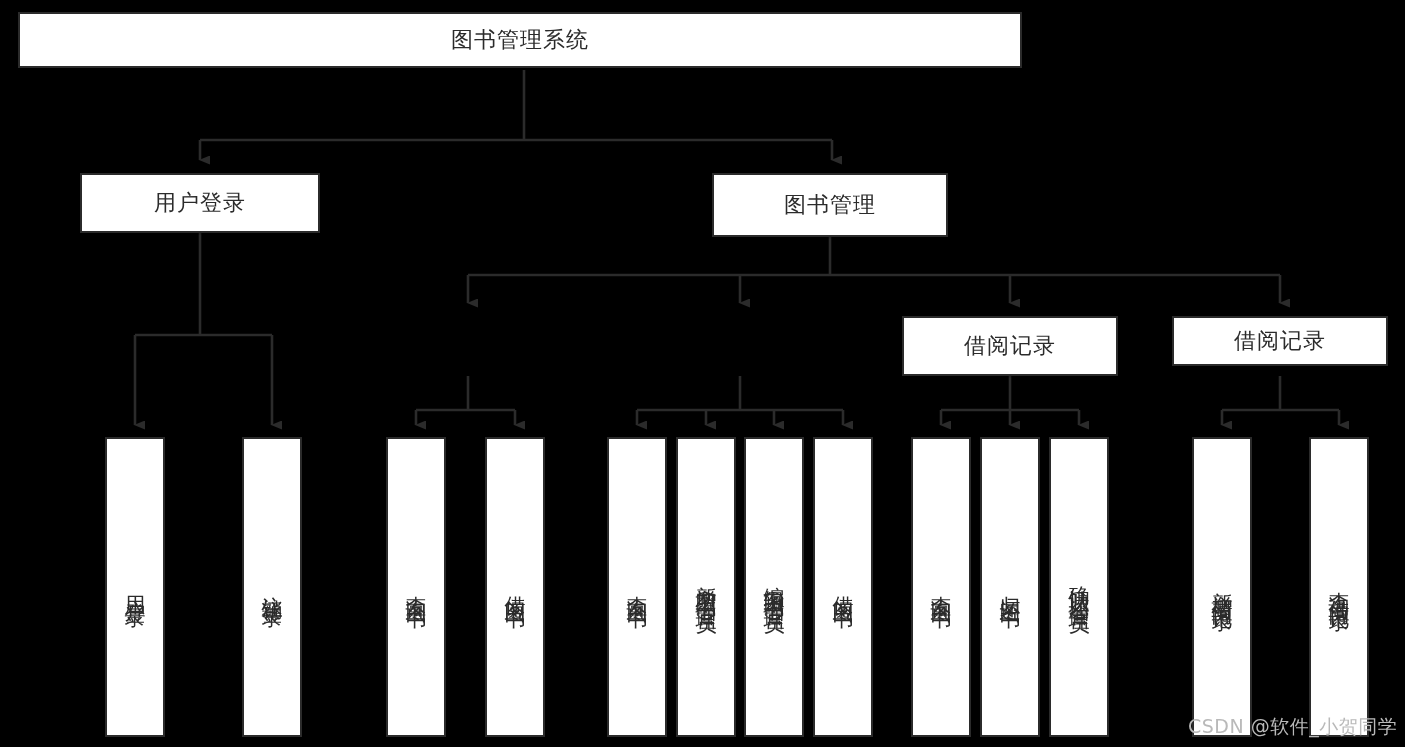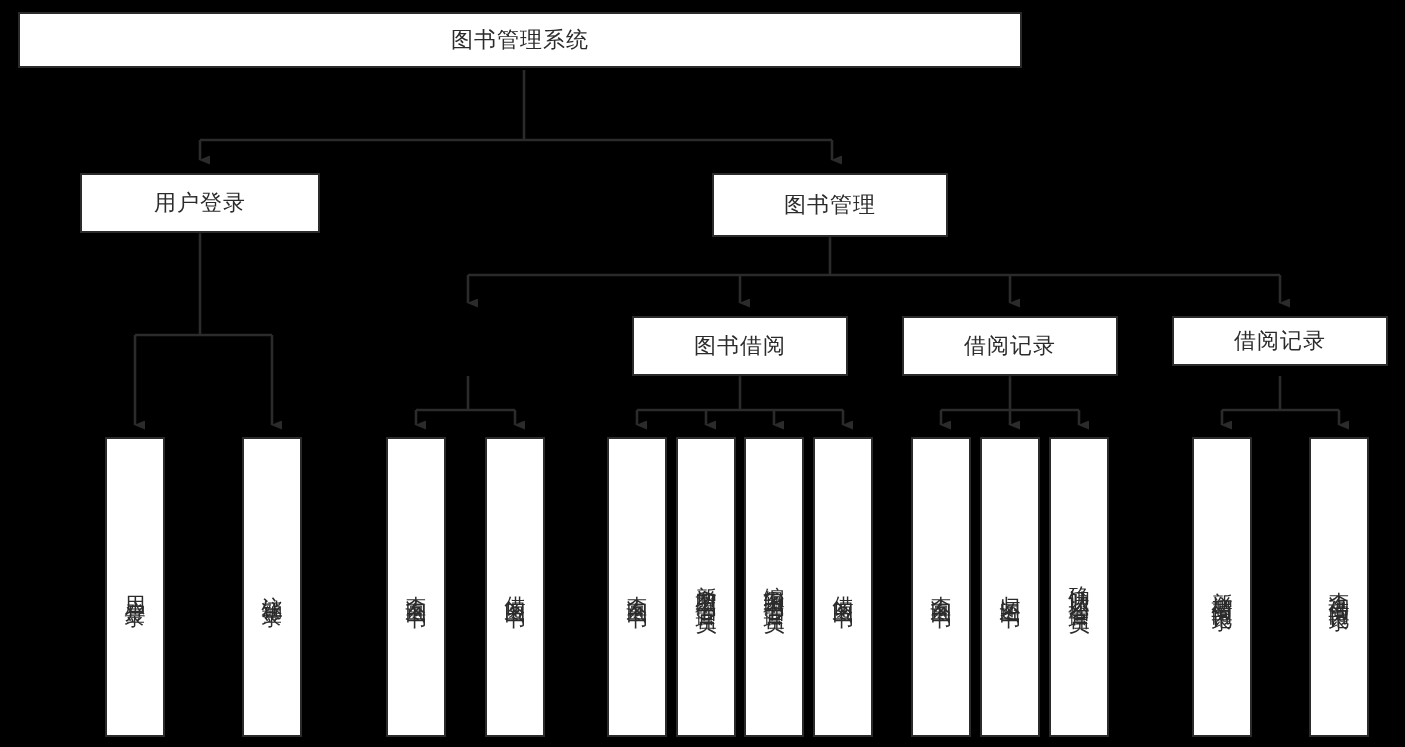--- a/index.html
+++ b/index.html
@@ -123,23 +123,20 @@
     <span class="label">图书管理系统</span>
   </div>
 
   <div class="node node-h" style="left:80px; top:173px; width:240px; height:60px;">
     <span class="label">用户登录</span>
   </div>
   <div class="node node-h" style="left:712px; top:173px; width:236px; height:64px;">
     <span class="label">图书管理</span>
   </div>
 
-  <div class="node node-h" style="left:632px; top:316px; width:216px; height:60px;">
-    <span class="label">图书借阅</span>
-  </div>
   <div class="node node-h" style="left:902px; top:316px; width:216px; height:60px;">
     <span class="label">借阅记录</span>
   </div>
   <div class="node node-h" style="left:1172px; top:316px; width:216px; height:50px;">
     <span class="label">借阅记录</span>
   </div>
 
   <div class="node node-v" style="left:105px; top:437px; width:60px; height:300px;">
     <span class="label">用户登录</span>
   </div>
@@ -177,14 +174,15 @@
     <span class="label">确认归还（管理员）</span>
   </div>
 
   <div class="node node-v" style="left:1192px; top:437px; width:60px; height:300px;">
     <span class="label">新增借阅记录</span>
   </div>
   <div class="node node-v" style="left:1309px; top:437px; width:60px; height:300px;">
     <span class="label">查询借阅记录</span>
   </div>
 
+  <div class="watermark" style="left:1188px; top:714px;">CSDN @软件_小贺同学</div>
 
 </div>
 
 </body></html>

